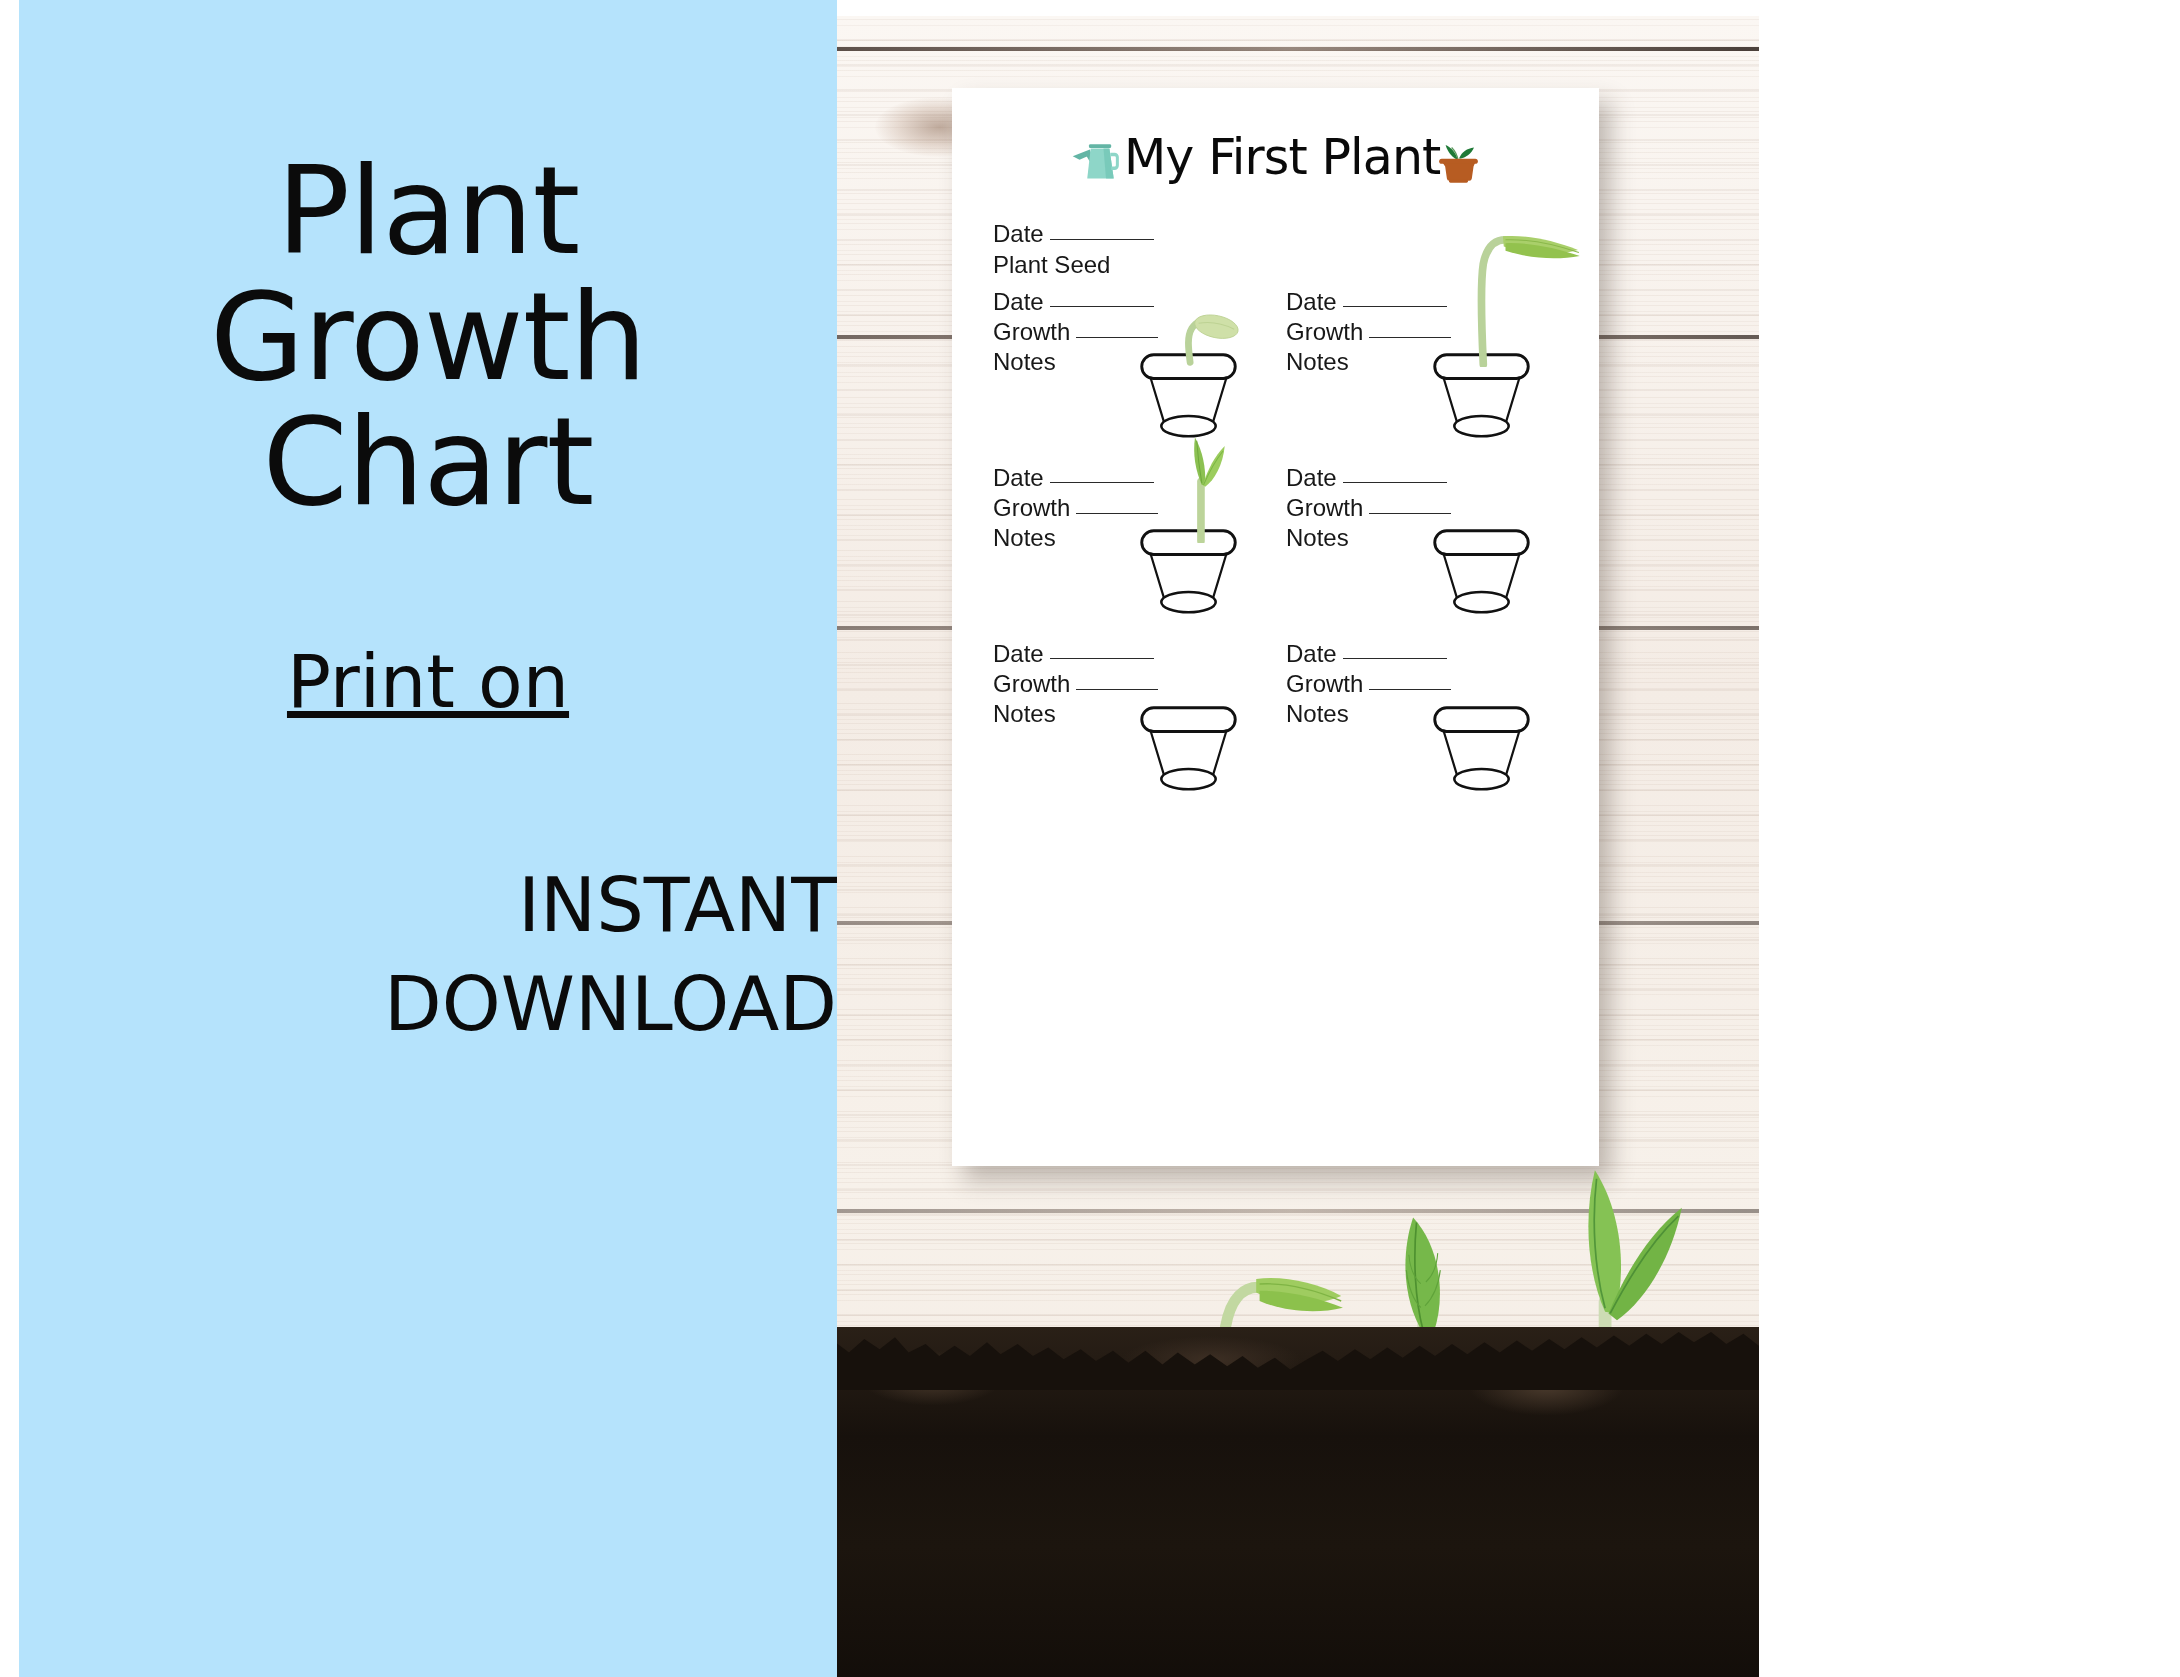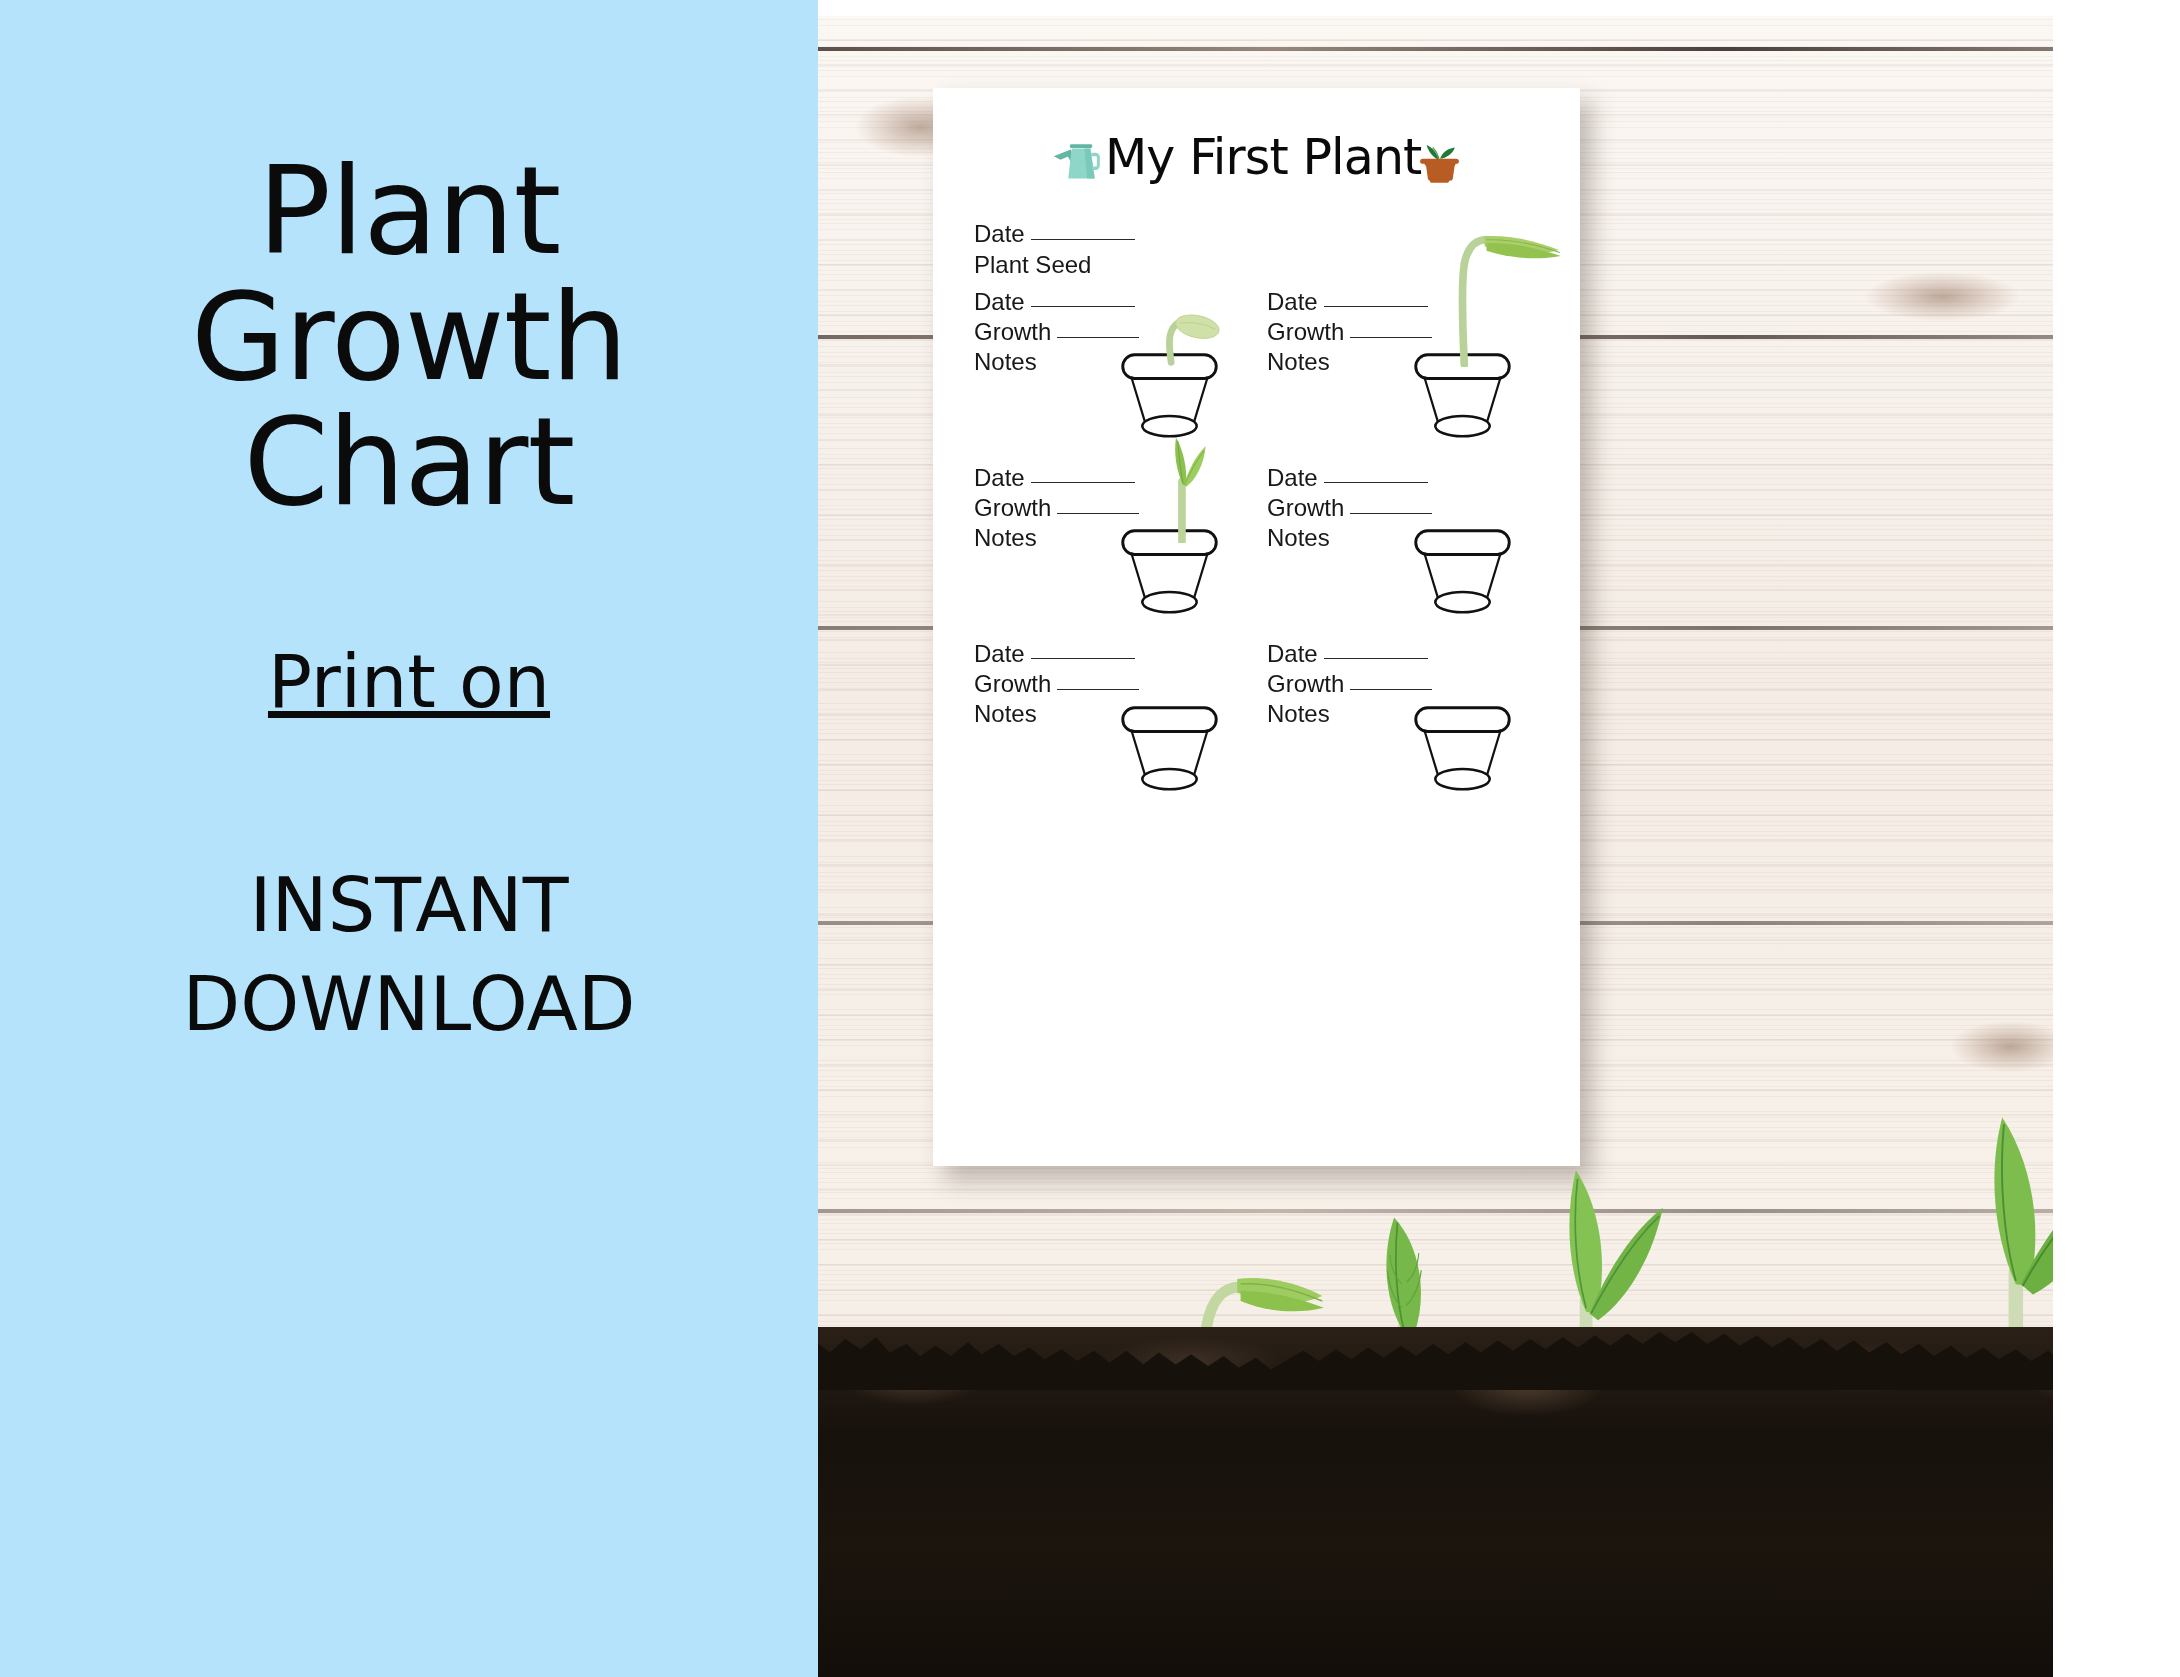--- a/index.html
+++ b/index.html
@@ -1,21 +1,21 @@
 <!DOCTYPE html>
 <html style="font-size:13.6px"><head>
 <meta charset="utf-8">
 <style>
   * { margin:0; padding:0; box-sizing:border-box; }
   html,body { width:2181px; height:1677px; overflow:hidden; }
   body {
     font-family:"Liberation Sans", sans-serif;
     background:#ffffff;
   }
-  .canvas { position:relative; width:2053px; height:1677px; overflow:hidden; }
+  .canvas { position:relative; width:1740px; height:1677px; overflow:hidden;margin-left:19px; }
 
   
   .left-panel{
     position:absolute; left:0; top:0; width:818px; height:1677px;
     background:#b5e3fc;
     display:flex; flex-direction:column; align-items:center;
   }
   .promo-title{
     margin-top:149px;
     font-family:"DejaVu Sans", sans-serif;
@@ -36,21 +36,21 @@
     text-align:center;
     width:100%;
     text-decoration:underline;
   }
   .promo-cta{
     margin-top:128px;
     font-family:"DejaVu Sans", sans-serif;
     font-size:75px;
     line-height:1.32;
     color:#0b0b0b;
-    text-align:center;
+    text-align:right;
     width:100%;
   }
 
   
   .scene{
     position:absolute; left:818px; top:16px; width:1363px; height:1677px;
     overflow:hidden;
   }
   
   .wood{

